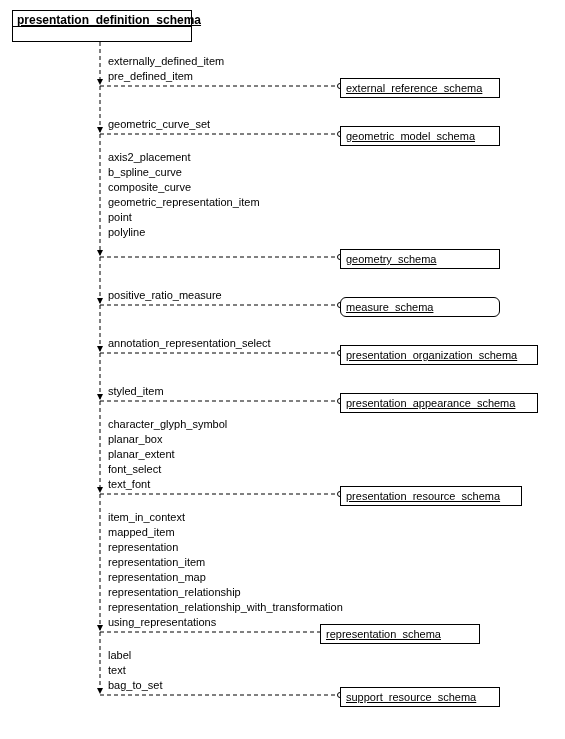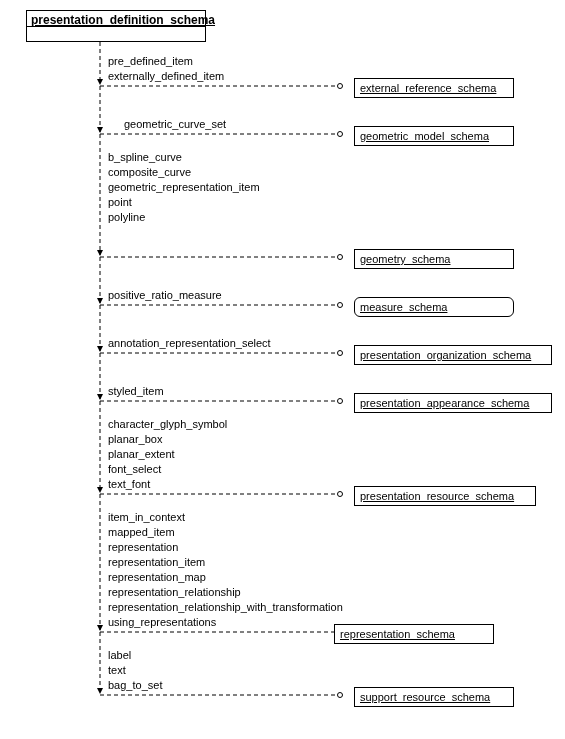--- a/index.html
+++ b/index.html
@@ -11,21 +11,20 @@
     height: 739px;
     position: relative;
     overflow: hidden;
   }
   .box {
     position: absolute;
     border: 1px solid #000;
     background: #fff;
     box-sizing: border-box;
     z-index: 10;
-    margin-left: 14px;
   }
   .main-box {
     left: 12px;
     top: 10px;
     width: 180px;
     height: 32px;
   }
   .main-box .title {
     border-bottom: 1px solid #000;
     font-size: 12px;
@@ -97,29 +96,30 @@
     <line x1="100" y1="401" x2="100" y2="492" stroke="#000" stroke-width="1" stroke-dasharray="4 3" marker-end="url(#arrow)"></line>
     <line x1="100" y1="494" x2="340" y2="494" stroke="#000" stroke-width="1" stroke-dasharray="4 3" marker-end="url(#circ)"></line>
     <line x1="100" y1="494" x2="100" y2="630" stroke="#000" stroke-width="1" stroke-dasharray="4 3" marker-end="url(#arrow)"></line>
     <line x1="100" y1="632" x2="340" y2="632" stroke="#000" stroke-width="1" stroke-dasharray="4 3" marker-end="url(#circ)"></line>
     <line x1="100" y1="632" x2="100" y2="693" stroke="#000" stroke-width="1" stroke-dasharray="4 3" marker-end="url(#arrow)"></line>
     <line x1="100" y1="695" x2="340" y2="695" stroke="#000" stroke-width="1" stroke-dasharray="4 3" marker-end="url(#circ)"></line>
   </svg>
 
 <div class="box target-box" style="left: 340px; top: 78px; width: 160px;">external_reference_schema</div>
 <div class="attr-group" style="top: 54px;">
+    <div>externally_defined_item</div>
     <div>pre_defined_item</div>
-    <div>externally_defined_item</div>
   </div>
 <div class="box target-box" style="left: 340px; top: 126px; width: 160px;">geometric_model_schema</div>
-<div class="attr-group" style="top: 117px; margin-left: 16px;">
+<div class="attr-group" style="top: 117px;">
     <div>geometric_curve_set</div>
   </div>
 <div class="box target-box" style="left: 340px; top: 249px; width: 160px;">geometry_schema</div>
 <div class="attr-group" style="top: 150px;">
+    <div>axis2_placement</div>
     <div>b_spline_curve</div>
     <div>composite_curve</div>
     <div>geometric_representation_item</div>
     <div>point</div>
     <div>polyline</div>
   </div>
 <div class="box target-box" style="left: 340px; top: 297px; width: 160px; border-radius: 6px;">measure_schema</div>
 <div class="attr-group" style="top: 288px;">
     <div>positive_ratio_measure</div>
   </div>

